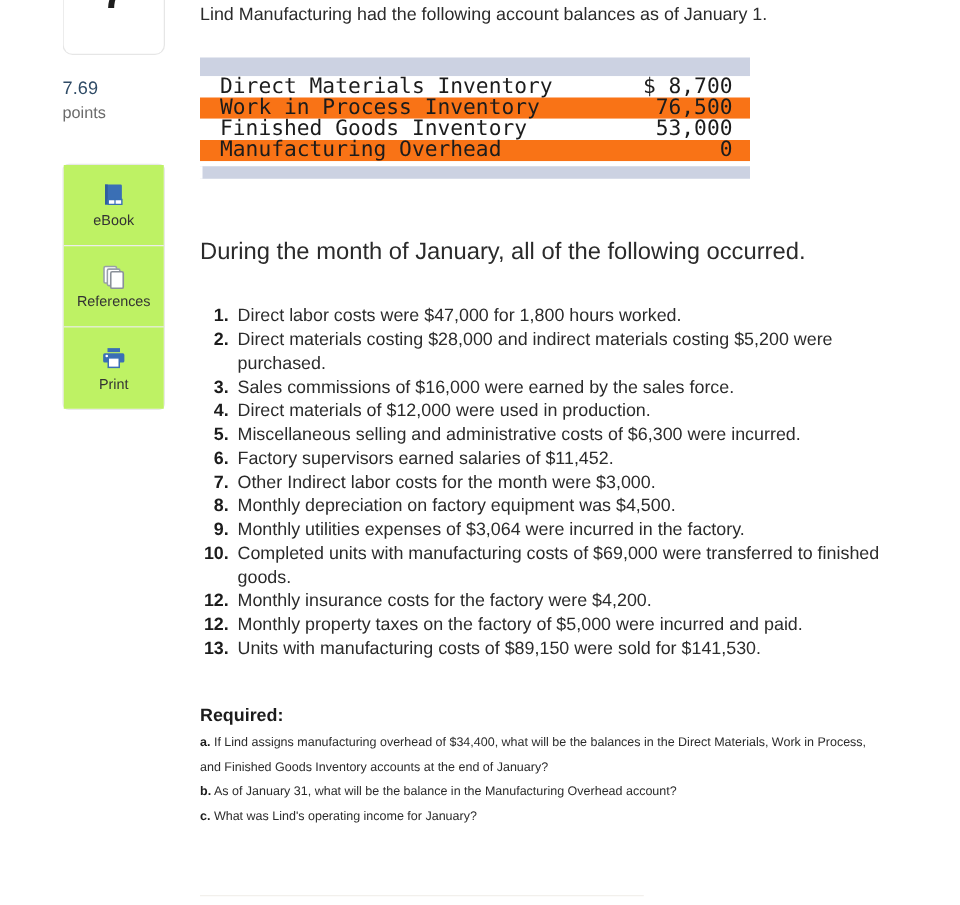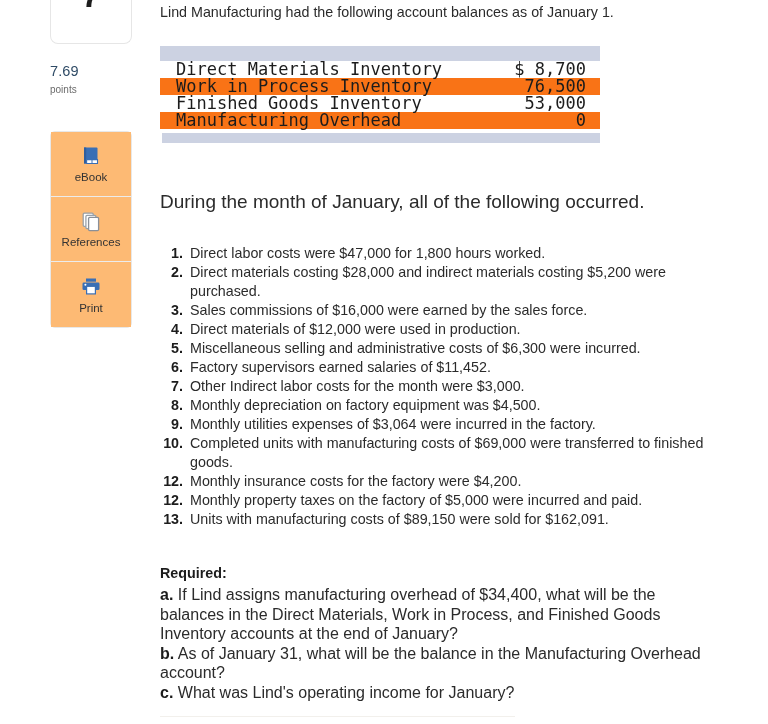--- a/index.html
+++ b/index.html
@@ -56,21 +56,21 @@
     top: 63px;
     width: 90px;
   }
   #points-block .points-value {
     font-size: 14.5px;
     color: #2f4b66;
     line-height: 17px;
     letter-spacing: .1px;
   }
   #points-block .points-label {
-    font-size: 10px;
+    font-size: 13px;
     color: #6b6b6b;
     line-height: 16px;
     margin-top: 2px;
   }
 
   #tool-buttons {
     position: absolute;
     left: 50px;
     top: 131px;
     width: 82px;
@@ -81,21 +81,21 @@
   }
   .tool-btn {
     height: 65px;
     box-sizing: border-box;
     border-bottom: 1px solid #ececec;
     display: flex;
     flex-direction: column;
     align-items: center;
     justify-content: center;
     cursor: pointer;
-    background: #fdba74;
+    background: #bef264;
   }
   .tool-btn:last-child { border-bottom: none; }
   .tool-btn .ticon {
     height: 24px;
     display: flex;
     align-items: center;
     justify-content: center;
     margin-bottom: 3px;
   }
   .tool-btn .tlabel {
@@ -206,21 +206,21 @@
     width: 545px;
   }
   #required-block .req-head {
     font-size: 14.3px;
     font-weight: bold;
     line-height: 20px;
     color: #1c1c1c;
     margin-bottom: 2px;
   }
   #required-block .req-item {
-    font-size: 16px;
+    font-size: 10px;
     line-height: 19.5px;
     color: #2b2b2b;
   }
   #required-block .req-letter {
     font-weight: bold;
     color: #1c1c1c;
   }
 
   #bottom-divider {
     position: absolute;
@@ -349,21 +349,21 @@
       <div class="ev-item">
         <span class="ev-num">12.</span>
         <span class="ev-text">Monthly insurance costs for the factory were $4,200.</span>
       </div>
       <div class="ev-item">
         <span class="ev-num">12.</span>
         <span class="ev-text">Monthly property taxes on the factory of $5,000 were incurred and paid.</span>
       </div>
       <div class="ev-item">
         <span class="ev-num">13.</span>
-        <span class="ev-text">Units with manufacturing costs of $89,150 were sold for $162,091.</span>
+        <span class="ev-text">Units with manufacturing costs of $89,150 were sold for $141,530.</span>
       </div>
     </div>
 
   <div id="required-block">
     <div class="req-head">Required:</div>
     <div id="required-items">
         <div class="req-item"><span class="req-letter">a.</span> <span>If Lind assigns manufacturing overhead of $34,400, what will be the balances in the Direct Materials, Work in Process, and Finished Goods Inventory accounts at the end of January?</span></div>
         <div class="req-item"><span class="req-letter">b.</span> <span>As of January 31, what will be the balance in the Manufacturing Overhead account?</span></div>
         <div class="req-item"><span class="req-letter">c.</span> <span>What was Lind's operating income for January?</span></div>
       </div>

